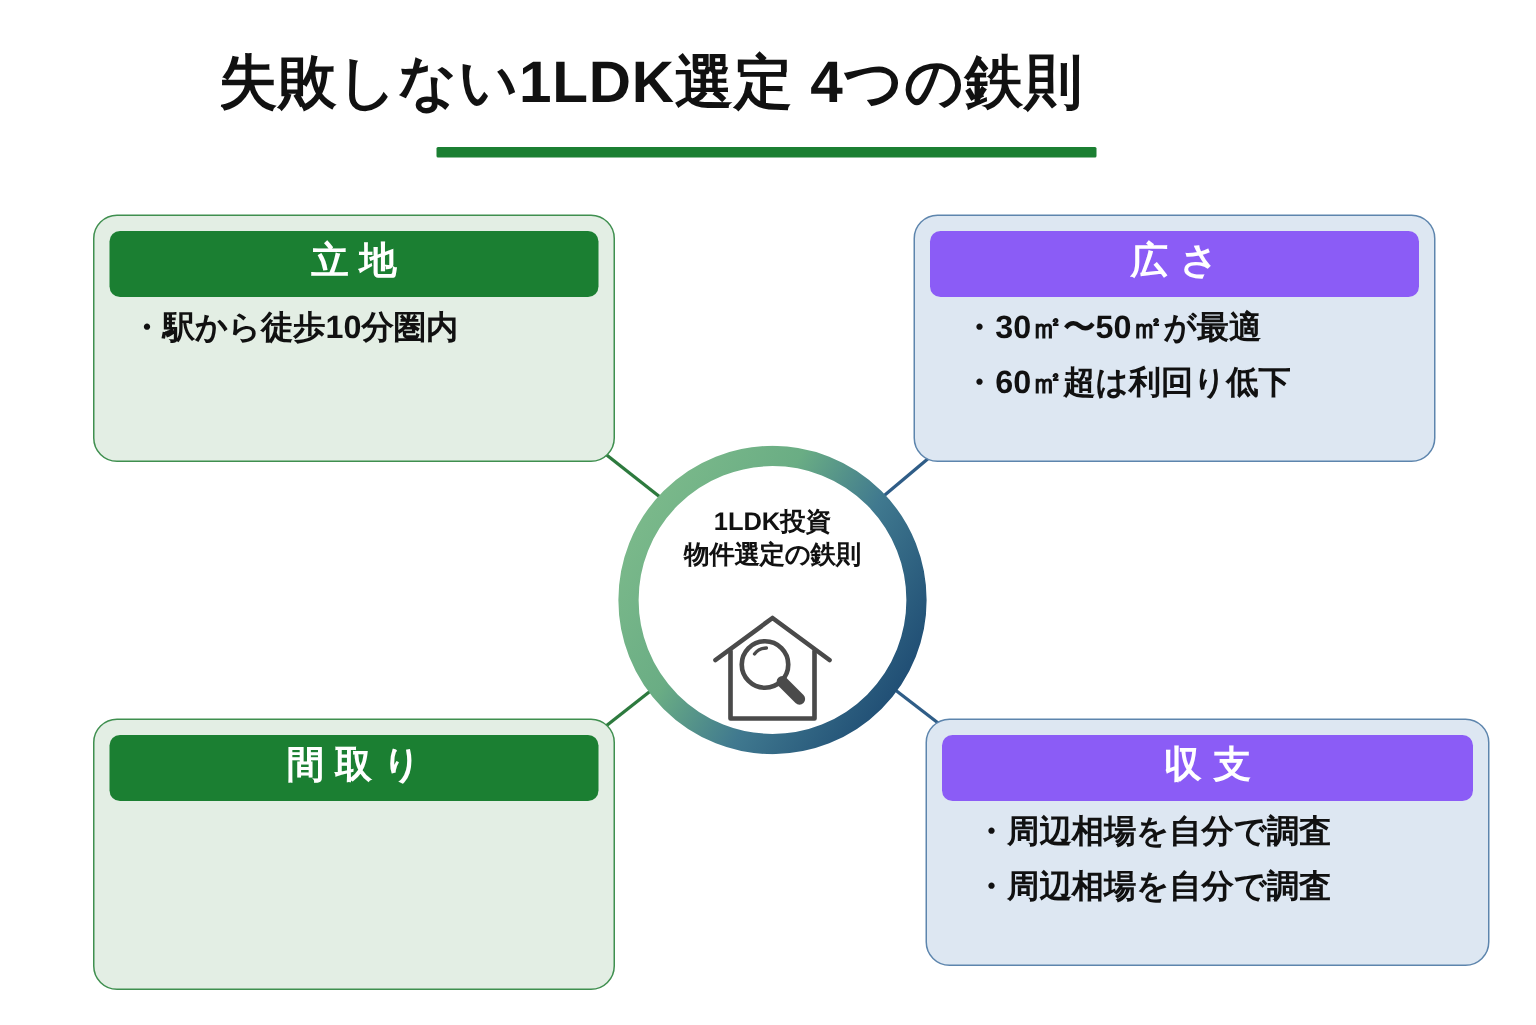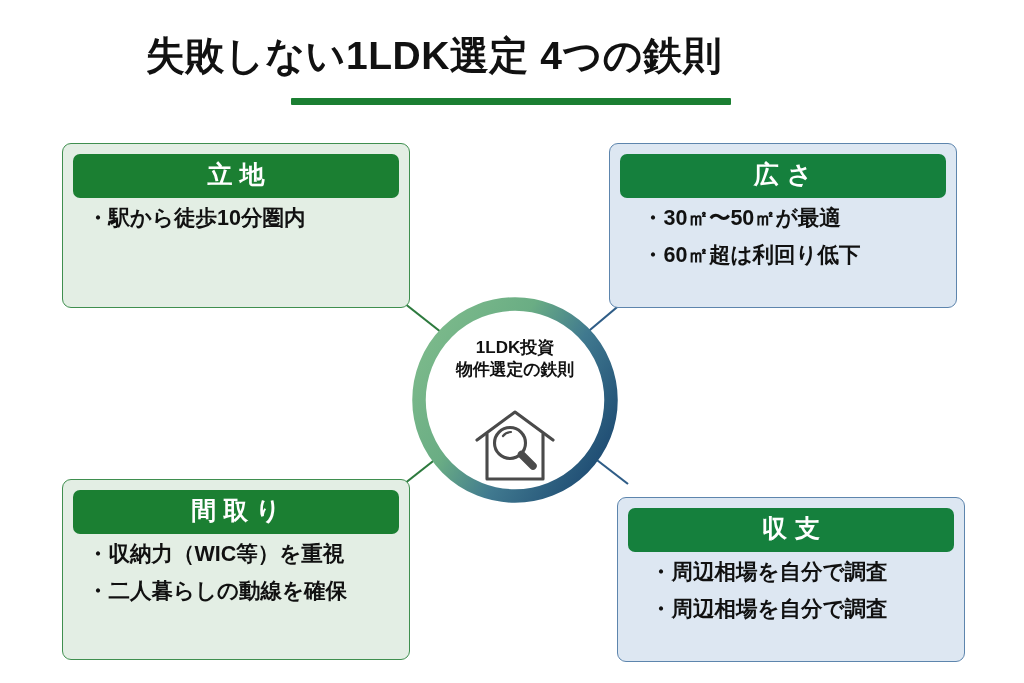--- a/index.html
+++ b/index.html
@@ -51,21 +51,21 @@
     left: 0;
     top: 0;
     width: 1024px;
     height: 683px;
   }
 
   
   .card {
     position: absolute;
     box-sizing: border-box;
-    border-radius: 9px;
+    border-radius: 16px;
     border-width: 1.6px;
     border-style: solid;
     padding: 10px 10px 12px 10px;
   }
   .card.green {
     background: #e3eee4;
     border-color: #3f8f4f;
   }
   .card.blue {
     background: #dde7f2;
@@ -77,39 +77,39 @@
     text-align: center;
     color: #ffffff;
     font-size: 25px;
     font-weight: bold;
     letter-spacing: 7px;
     text-indent: 7px;
     padding: 7px 0 9px 0;
     line-height: 1.1;
   }
   .green .card-header { background: #1b7f32; }
-  .blue  .card-header { background: #15803d; }
+  .blue  .card-header { background: #8b5cf6; }
 
   .card-body {
     padding: 9px 4px 0 14px;
   }
   .bullet {
     font-size: 21.5px;
     font-weight: bold;
     color: #111111;
     line-height: 1.1;
     margin-bottom: 14px;
     white-space: nowrap;
   }
   .bullet:last-child { margin-bottom: 0; }
 
   #card-location { left: 62px;  top: 143px; width: 348px; height: 165px; }
   #card-size     { left: 609px; top: 143px; width: 348px; height: 165px; }
   #card-layout   { left: 62px;  top: 479px; width: 348px; height: 181px; }
-  #card-budget   { left: 617px; top: 479px; width: 348px; height: 165px; margin-top: 18px; }
+  #card-budget   { left: 617px; top: 479px; width: 376px; height: 165px; }
 
   #card-size .card-header,
   #card-budget .card-header { letter-spacing: 8px; text-indent: 8px; }
 
   #card-location .card-body,
   #card-layout .card-body { padding-left: 14px; }
   #card-size .card-body,
   #card-budget .card-body { padding-left: 22px; }
 
   
@@ -171,24 +171,20 @@
   <div class="card blue" id="card-size">
     <div class="card-header">広さ</div>
     <div class="card-body">
       <div class="bullet">・30㎡〜50㎡が最適</div>
       <div class="bullet">・60㎡超は利回り低下</div>
     </div>
   </div>
 
   <div class="card green" id="card-layout">
     <div class="card-header">間取り</div>
-    <div class="card-body">
-      <div class="bullet">・収納力（WIC等）を重視</div>
-      <div class="bullet">・二人暮らしの動線を確保</div>
-    </div>
   </div>
 
   <div class="card blue" id="card-budget">
     <div class="card-header">収支</div>
     <div class="card-body">
       <div class="bullet">・周辺相場を自分で調査</div>
       <div class="bullet">・周辺相場を自分で調査</div>
     </div>
   </div>
 

